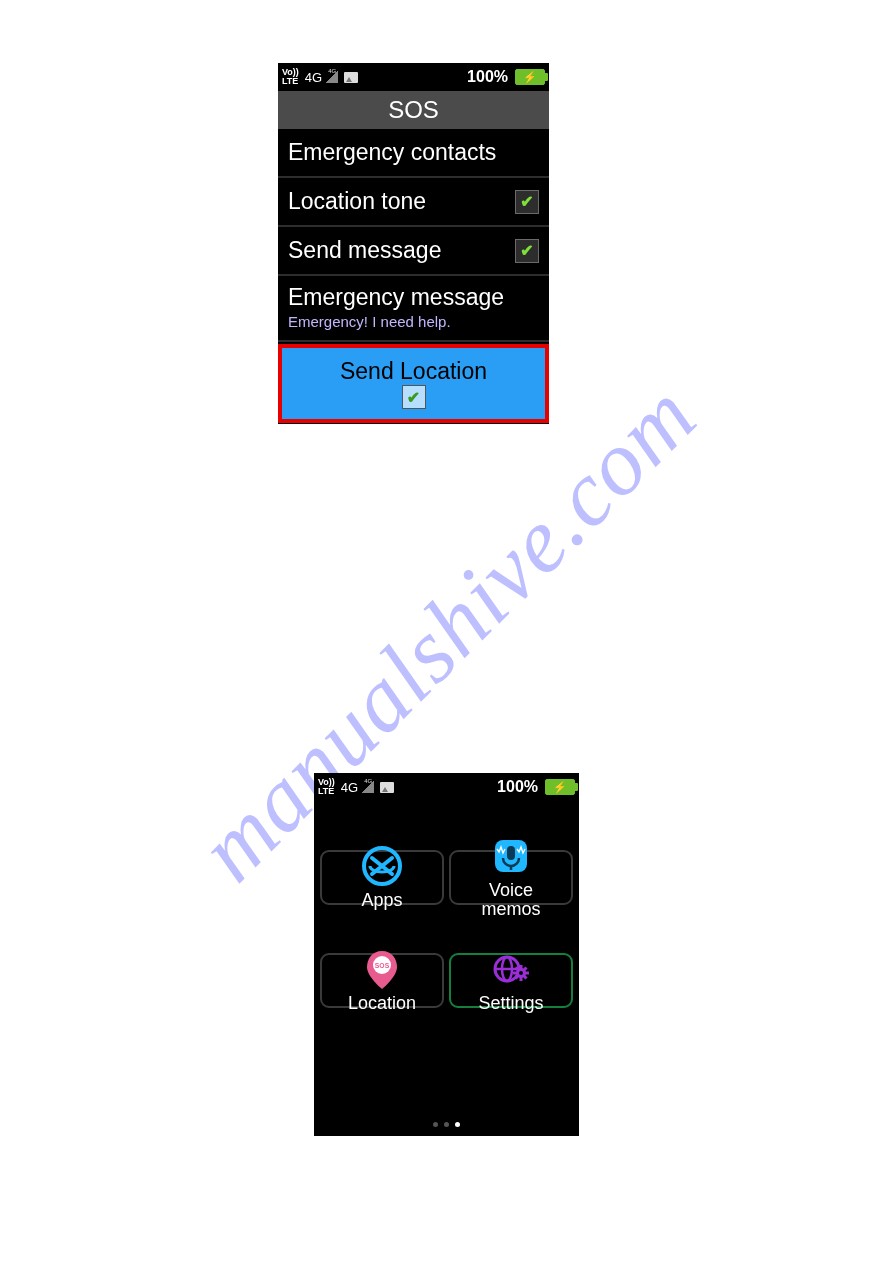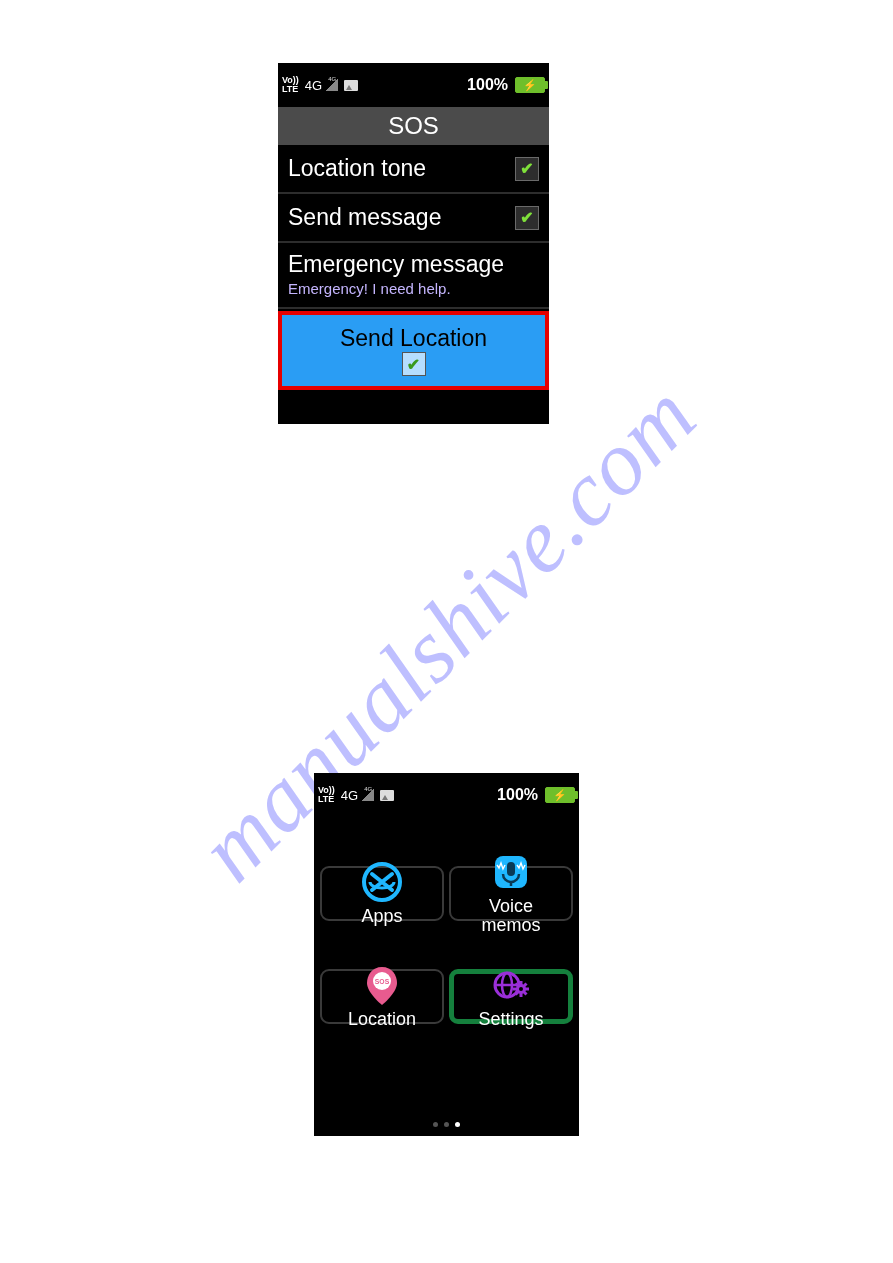--- a/index.html
+++ b/index.html
@@ -41,21 +41,21 @@
     left: 278px;
     top: 63px;
     width: 271px;
     height: 361px;
     background: #000;
     z-index: 10;
   }
 
   
   .statusbar {
-    height: 44px;
+    height: 28px;
     background: #000;
     display: flex;
     align-items: center;
     color: #fff;
     font-size: 12px;
     padding: 0 4px;
     box-sizing: border-box;
     gap: 4px;
   }
   .statusbar .volte {
@@ -222,21 +222,21 @@
     justify-content: center;
     color: #fff;
     font-size: 18px;
     padding: 3px 2px 5px 2px;
     box-sizing: border-box;
     text-align: center;
     line-height: 1.05;
     margin-top: 43px;
   }
   .app-tile.selected {
-    border: 5px solid #15803d;
+    border: 2px solid #15803d;
   }
   .app-tile .icon-slot {
     width: 44px; height: 44px;
     display: flex;
     align-items: center;
     justify-content: center;
     margin-bottom: 3px;
   }
   .app-tile .icon-slot svg { width: 44px; height: 44px; }
 
@@ -276,20 +276,23 @@
       <span class="pic-icon"></span>
       <span class="spacer"></span>
       <span class="pct">100%</span>
       <span class="battery">
           <span class="bolt">⚡</span>
         </span>
     </div>
 
     <div class="titlebar">SOS</div>
 
+    <div class="list-item">
+      <span class="lbl">Emergency contacts</span>
+    </div>
 
     <div class="list-item">
       <span class="lbl">Location tone</span>
       <span class="checkbox checked"></span>
     </div>
 
     <div class="list-item">
       <span class="lbl">Send message</span>
       <span class="checkbox checked"></span>
     </div>

